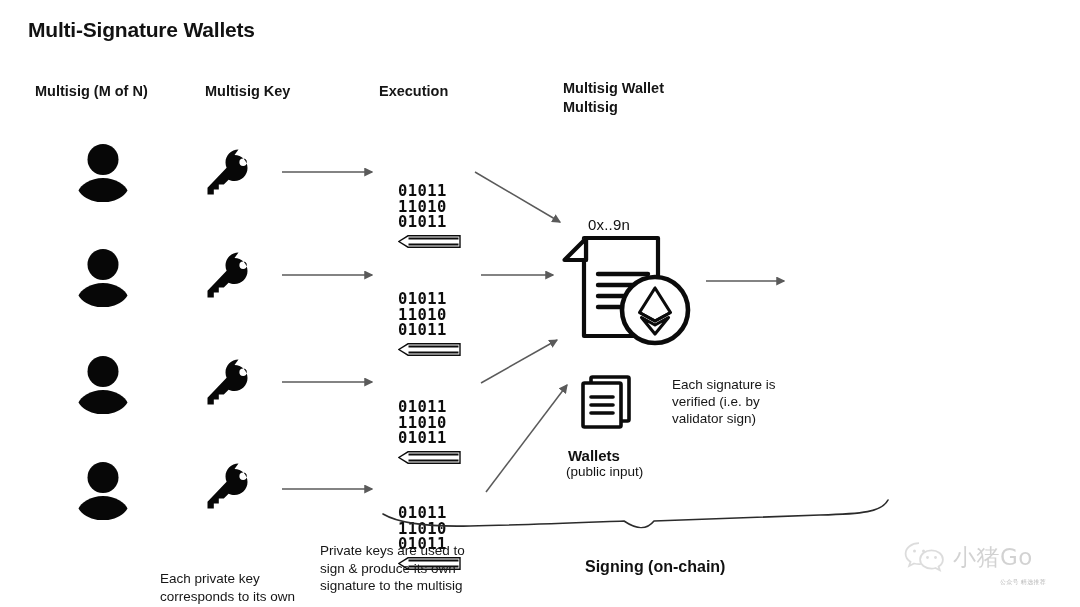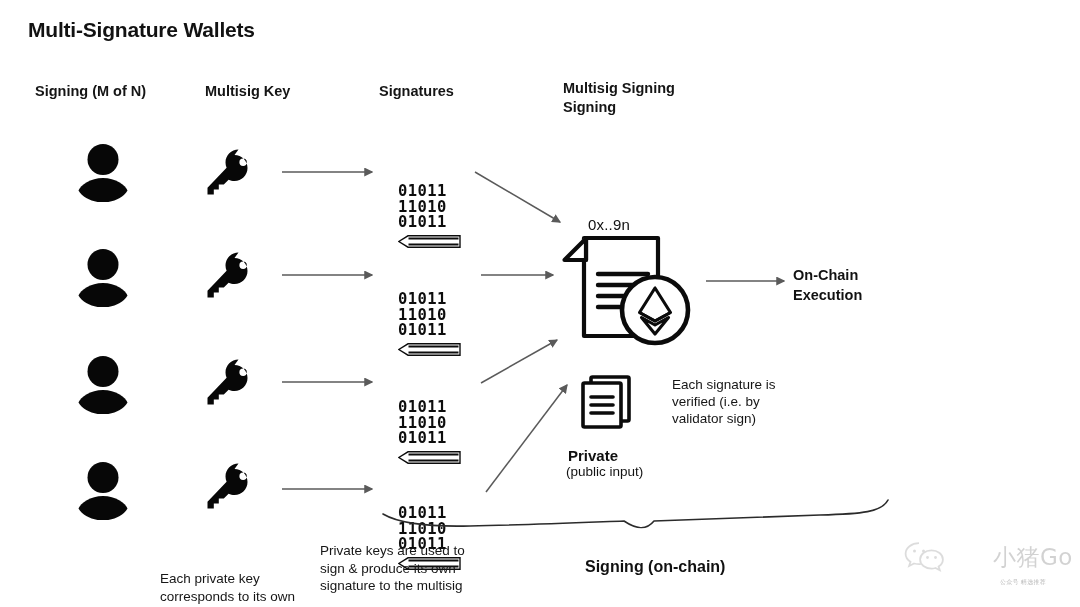--- a/index.html
+++ b/index.html
@@ -123,41 +123,40 @@
     align-items: center;
     gap: 6px;
   }
   .wm-icon { width: 44px; height: 34px; }
   .wm-icon svg { display: block; width: 100%; height: 100%; }
   .wm-text {
     font-size: 23px;
     color: #6d6d6d;
     letter-spacing: 0.5px;
     font-family: "DejaVu Sans", sans-serif;
-    margin-left: 40px;
   }
   .wm-fine {
     font-size: 6px;
     color: #b9b9b9;
     letter-spacing: 0.3px;
   }
 </style>
 </head>
 <body>
 
 <div id="canvas">
 
   <div class="abs page-title">Multi-Signature Wallets</div>
 
-  <div class="abs col-head" style="left:35px; top:82px;">Signing (M of N)</div>
+  <div class="abs col-head" style="left:35px; top:82px;">Multisig (M of N)</div>
   <div class="abs col-head" style="left:205px; top:82px;">Multisig Key</div>
-  <div class="abs col-head" style="left:379px; top:82px;">Signatures</div>
+  <div class="abs col-head" style="left:379px; top:82px;">Execution</div>
   <div class="abs col-head" style="left:563px; top:79px;">
-    <div>Multisig Signing</div>
-    <div>Signing</div>
+    <div>Multisig Wallet</div>
+    <div>Multisig</div>
   </div>
 
   <div class="abs person" style="left:72px; top:140px;">
     <svg viewBox="0 0 62 62">
         <g fill="#070707">
       <circle cx="31" cy="19.5" r="15.5"></circle>
       <path d="M31 38c-12.5 0-22.5 7.2-24.5 12.6 4.4 7.3 13.9 11.8 24.5 11.8s20.1-4.5 24.5-11.8C53.5 45.2 43.5 38 31 38z"></path>
     </g>
       </svg>
   </div>
@@ -304,28 +303,24 @@
         <rect x="17" y="5" width="38" height="44" rx="1.5"></rect>
         <rect x="9" y="11" width="38" height="44" rx="1.5"></rect>
       </g>
       <g stroke="#0b0b0b" stroke-width="3.6" stroke-linecap="round">
         <line x1="17" y1="25" x2="39" y2="25"></line>
         <line x1="17" y1="33" x2="39" y2="33"></line>
         <line x1="17" y1="41" x2="39" y2="41"></line>
       </g>
     </svg>
   </div>
-  <div class="abs msg-title" style="left:568px; top:447px;">Private</div>
+  <div class="abs msg-title" style="left:568px; top:447px;">Wallets</div>
   <div class="abs msg-sub" style="left:566px; top:464px;">(public input)</div>
   <div class="abs note" style="left:672px; top:376px;">Each signature is verified (i.e. by validator sign)</div>
 
-  <div class="abs onchain" style="left:793px; top:265px;">
-    <div>On-Chain</div>
-    <div>Execution</div>
-  </div>
 
   <div class="abs caption" style="left:160px; top:570px; width:150px;">Each private key corresponds to its own public key and address</div>
   <div class="abs caption" style="left:320px; top:542px; width:160px;">Private keys are used to sign &amp; produce its own signature to the multisig</div>
   <div class="abs signing-label" style="left:585px; top:558px;">Signing (on-chain)</div>
 
   <svg class="abs arrowlayer" viewBox="0 0 1080 607">
     <defs>
       <marker id="ah" viewBox="0 0 10 10" refX="8.6" refY="5" markerWidth="6" markerHeight="6" orient="auto-start-reverse">
         <path d="M 0 0 L 10 5 L 0 10 z" fill="#5a5a5a"></path>
       </marker>

